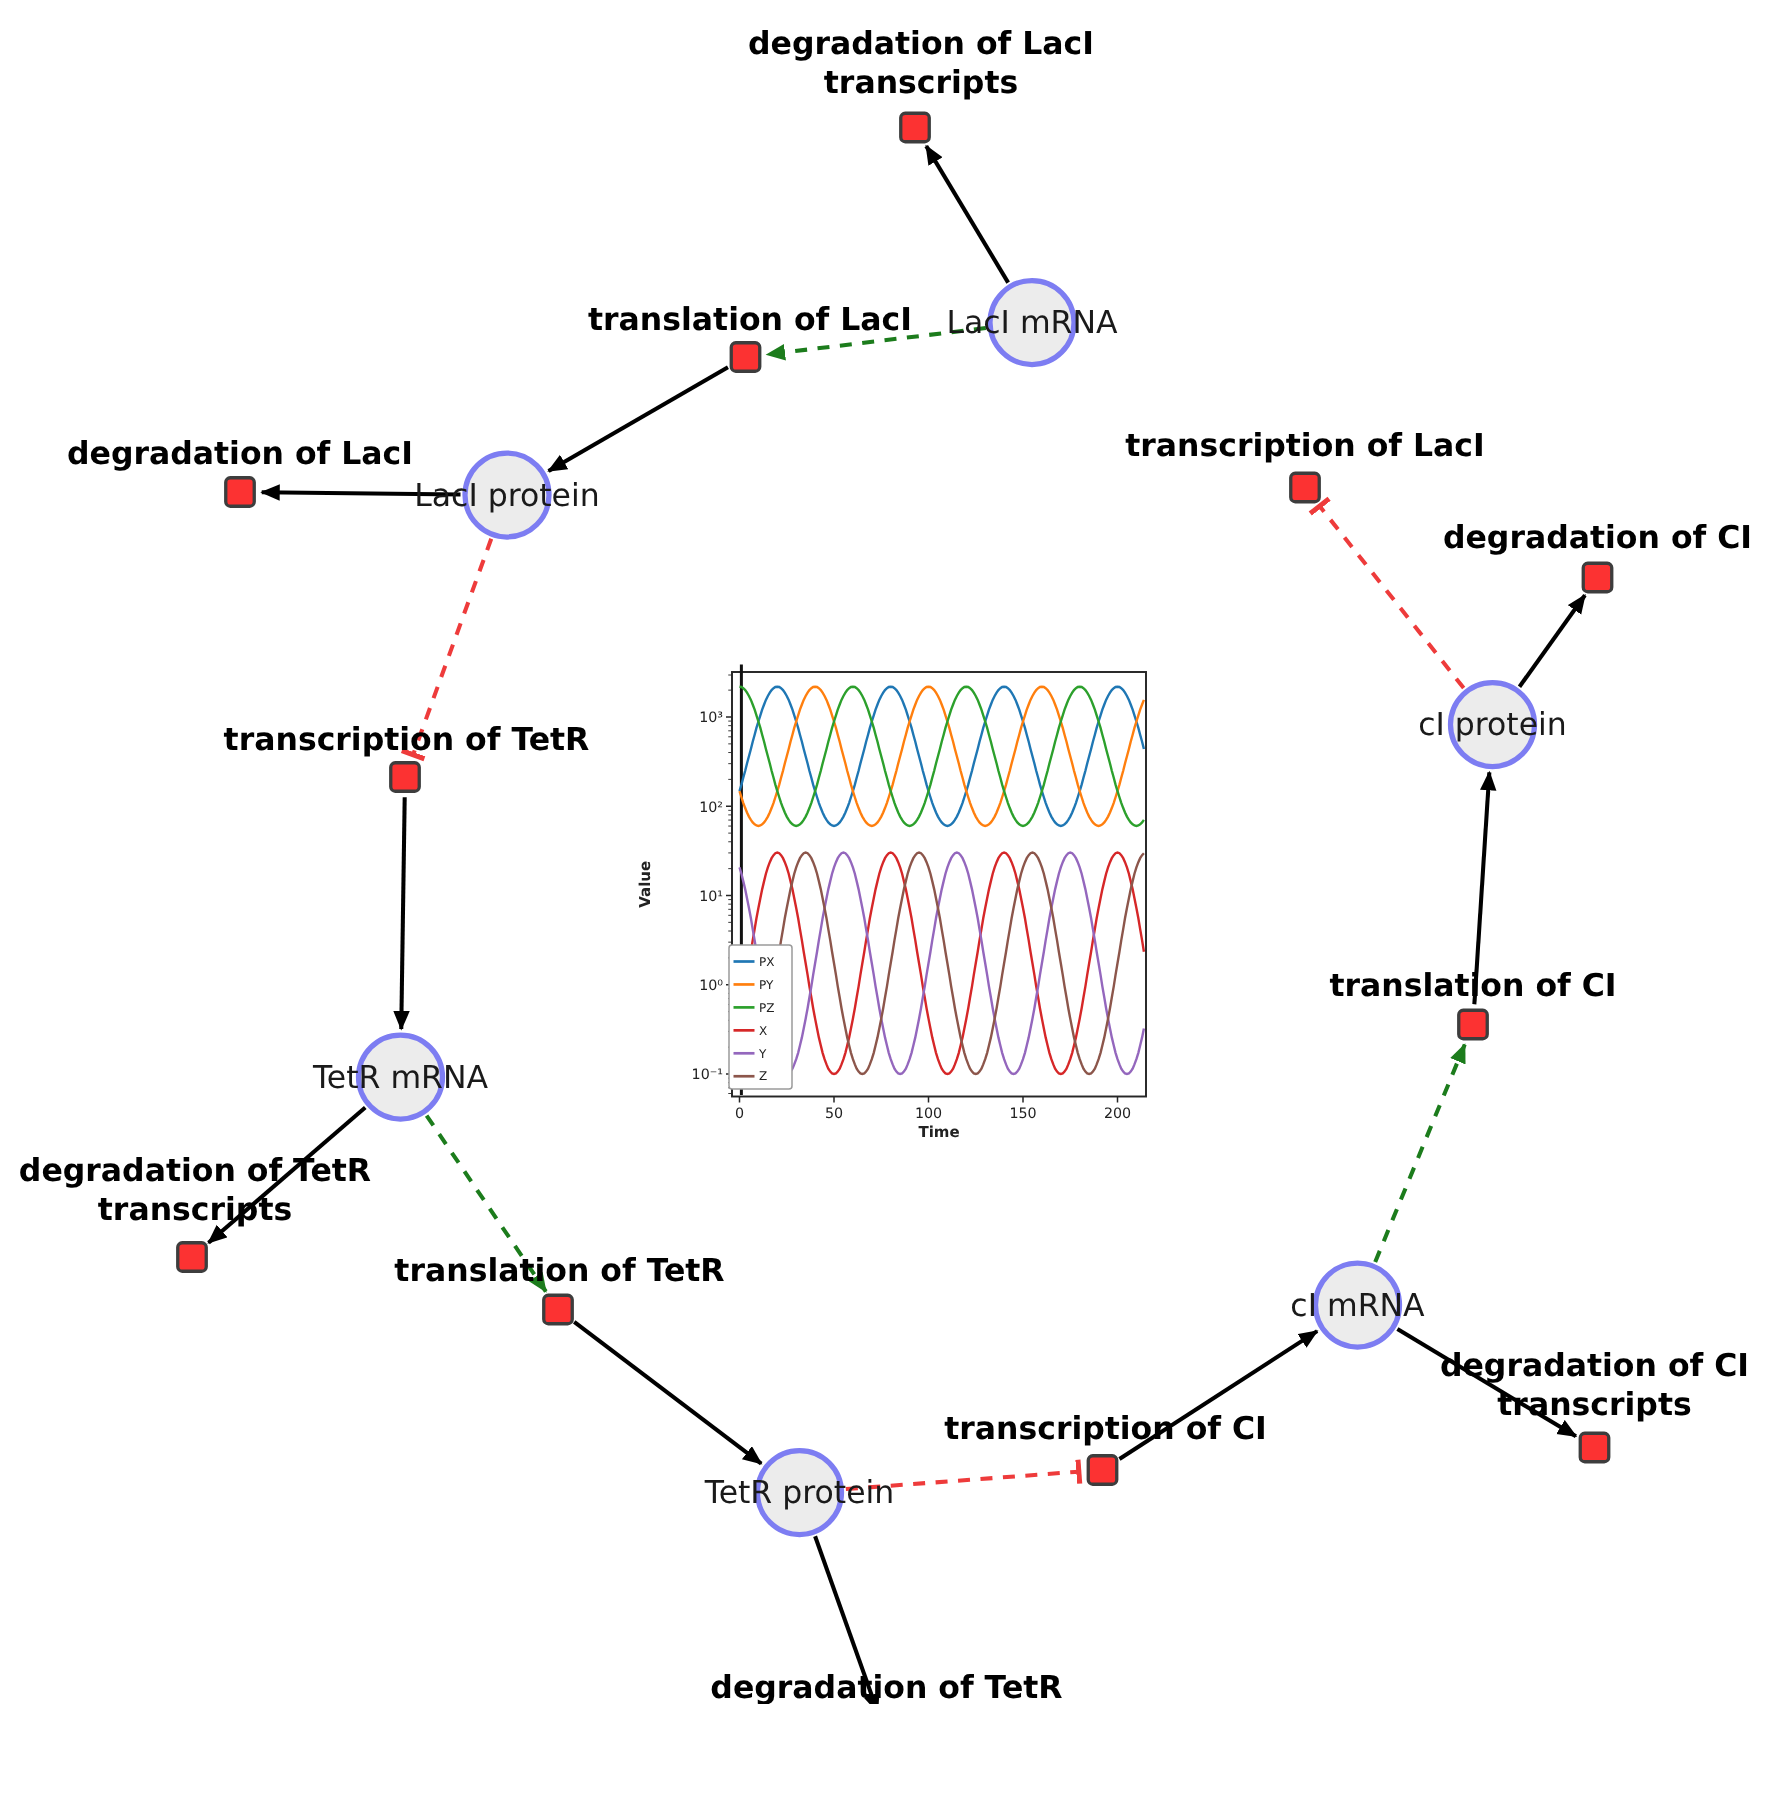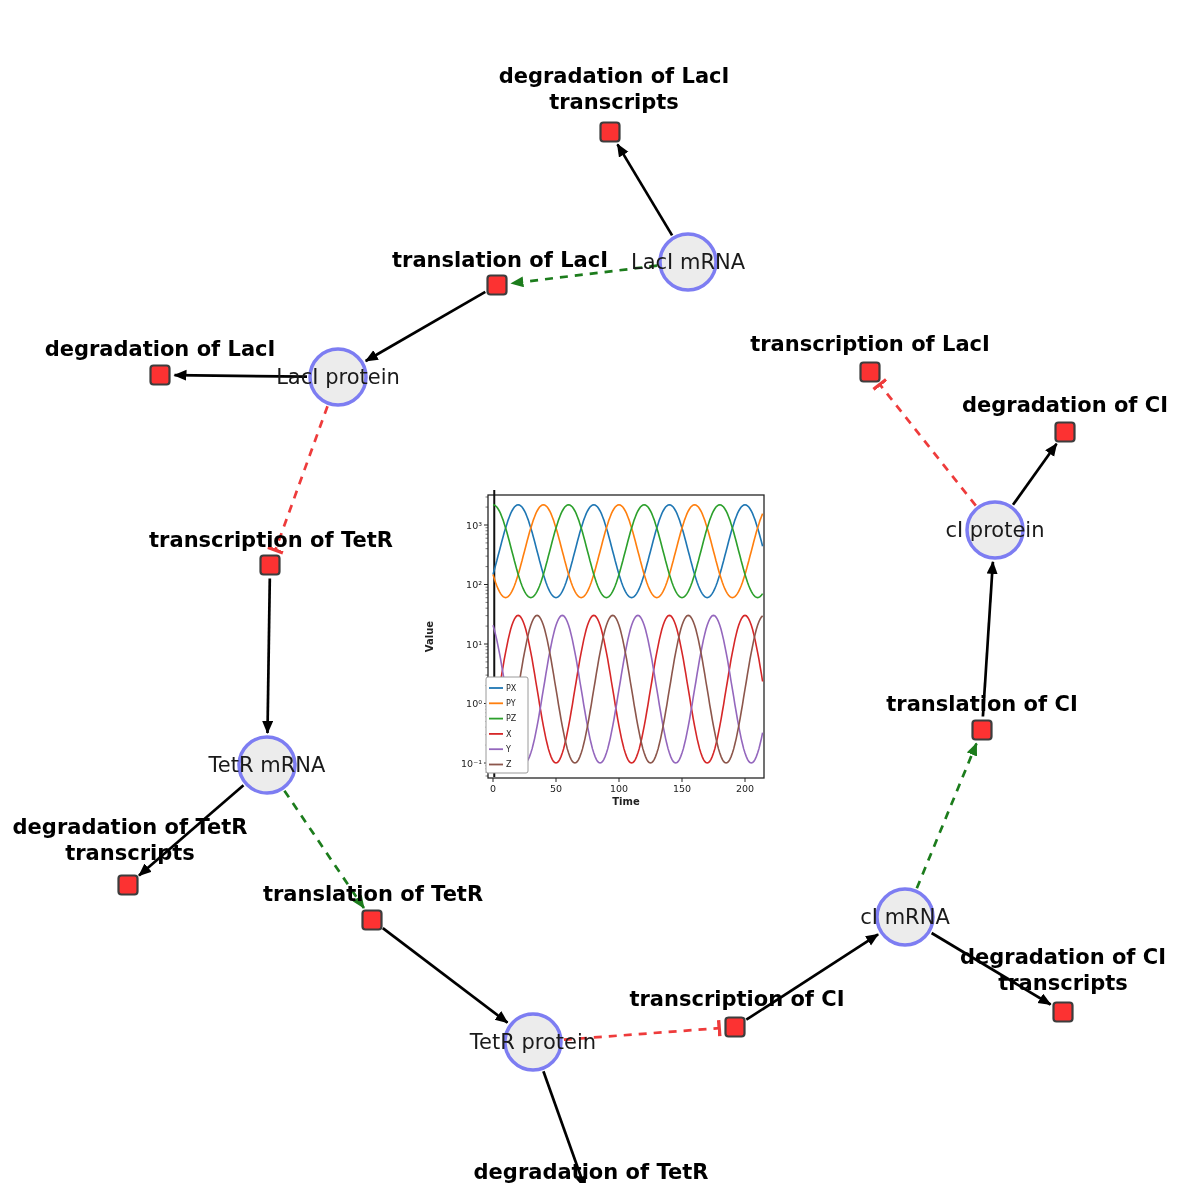--- a/index.html
+++ b/index.html
@@ -1,17 +1,17 @@
 <!DOCTYPE html>
 <html><head>
 <meta charset="utf-8">
 <style>
   html,body{margin:0;padding:0;background:#ffffff;}
   #canvas{position:relative;width:1189px;height:1136px;background:#ffffff;
-          font-family:"DejaVu Sans","Liberation Sans",sans-serif;overflow:hidden;margin-top:47px;}
+          font-family:"DejaVu Sans","Liberation Sans",sans-serif;overflow:hidden;}
   svg{display:block;}
   svg text{font-family:"DejaVu Sans","Liberation Sans",sans-serif;}
   .species-label{font-size:21px;fill:#1a1a1a;}
   .reaction-label{font-size:21px;font-weight:bold;fill:#000000;}
   .tick-label{font-size:9.5px;fill:#222222;}
   .axis-title{font-size:10px;font-weight:bold;fill:#222222;}
   .legend-label{font-size:8px;fill:#222222;}
 </style>
 </head>
 <body>

